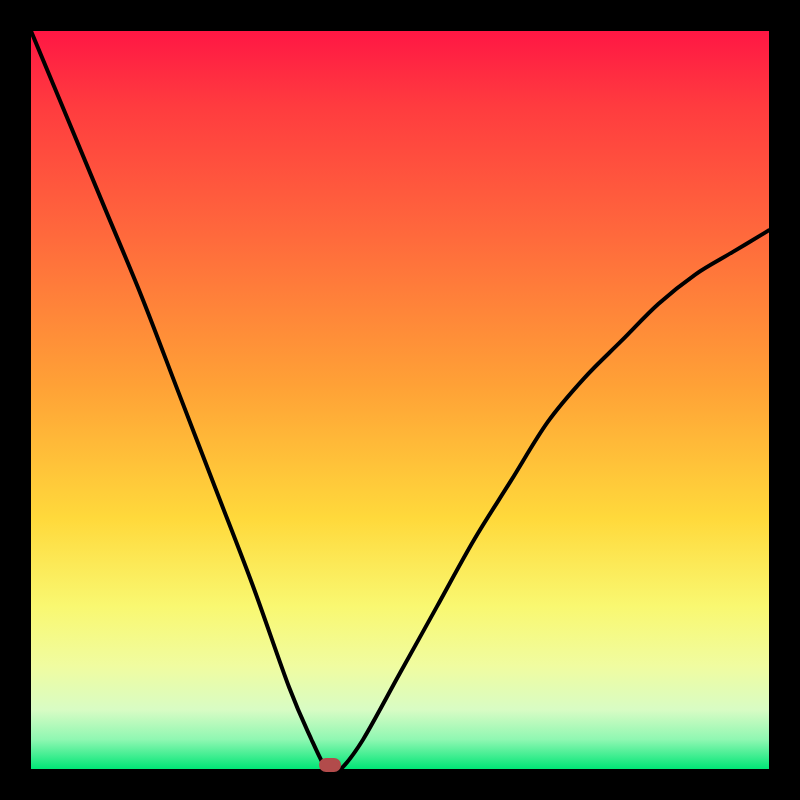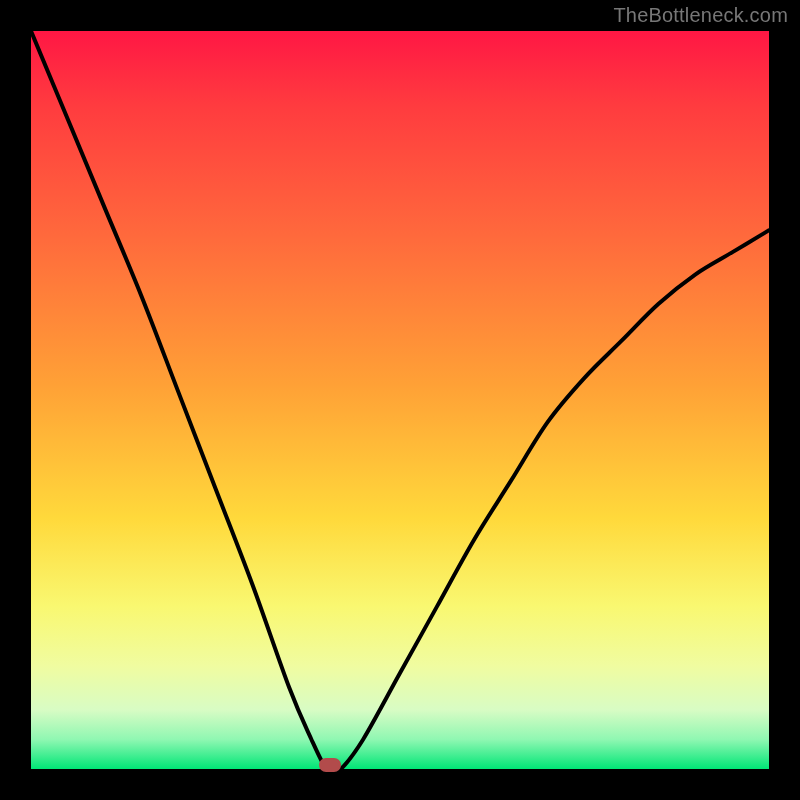--- a/index.html
+++ b/index.html
@@ -66,21 +66,20 @@
     height: 14px;
     border-radius: 7px;
     background: #b24b4b;
     transform: translate(-50%, -50%);
   }
 </style>
 </head>
 <body>
 
 <div class="frame">
-  <div class="watermark">TheBottleneck.com</div>
 
   <div class="plot-area">
     <svg class="curve" viewBox="0 0 738 738" preserveAspectRatio="none">
       <path d="M 0.00 0.00 C 6.15 14.76, 24.60 59.04, 36.90 88.56 C 49.20 118.08, 61.50 147.60, 73.80 177.12 C 86.10 206.64, 98.40 234.93, 110.70 265.68 C 123.00 296.43, 135.30 329.64, 147.60 361.62 C 159.90 393.60, 172.20 425.58, 184.50 457.56 C 196.80 489.54, 209.10 520.29, 221.40 553.50 C 233.70 586.71, 248.46 630.99, 258.30 656.82 C 268.14 682.65, 274.29 694.95, 280.44 708.48 C 286.59 722.01, 291.51 733.08, 295.20 738.00 C 298.89 742.92, 300.12 738.00, 302.58 738.00 C 305.04 738.00, 305.04 742.92, 309.96 738.00 C 314.88 733.08, 322.26 724.47, 332.10 708.48 C 341.94 692.49, 356.70 664.20, 369.00 642.06 C 381.30 619.92, 393.60 597.78, 405.90 575.64 C 418.20 553.50, 430.50 530.13, 442.80 509.22 C 455.10 488.31, 467.40 469.86, 479.70 450.18 C 492.00 430.50, 504.30 408.36, 516.60 391.14 C 528.90 373.92, 541.20 360.39, 553.50 346.86 C 565.80 333.33, 578.10 322.26, 590.40 309.96 C 602.70 297.66, 615.00 284.13, 627.30 273.06 C 639.60 261.99, 651.90 252.15, 664.20 243.54 C 676.50 234.93, 688.80 228.78, 701.10 221.40 C 713.40 214.02, 731.85 202.95, 738.00 199.26"></path>
     </svg>
     <div class="marker" style="left: 298.89px; top: 734px;"></div>
   </div>
 </div>
 
 </body></html>

